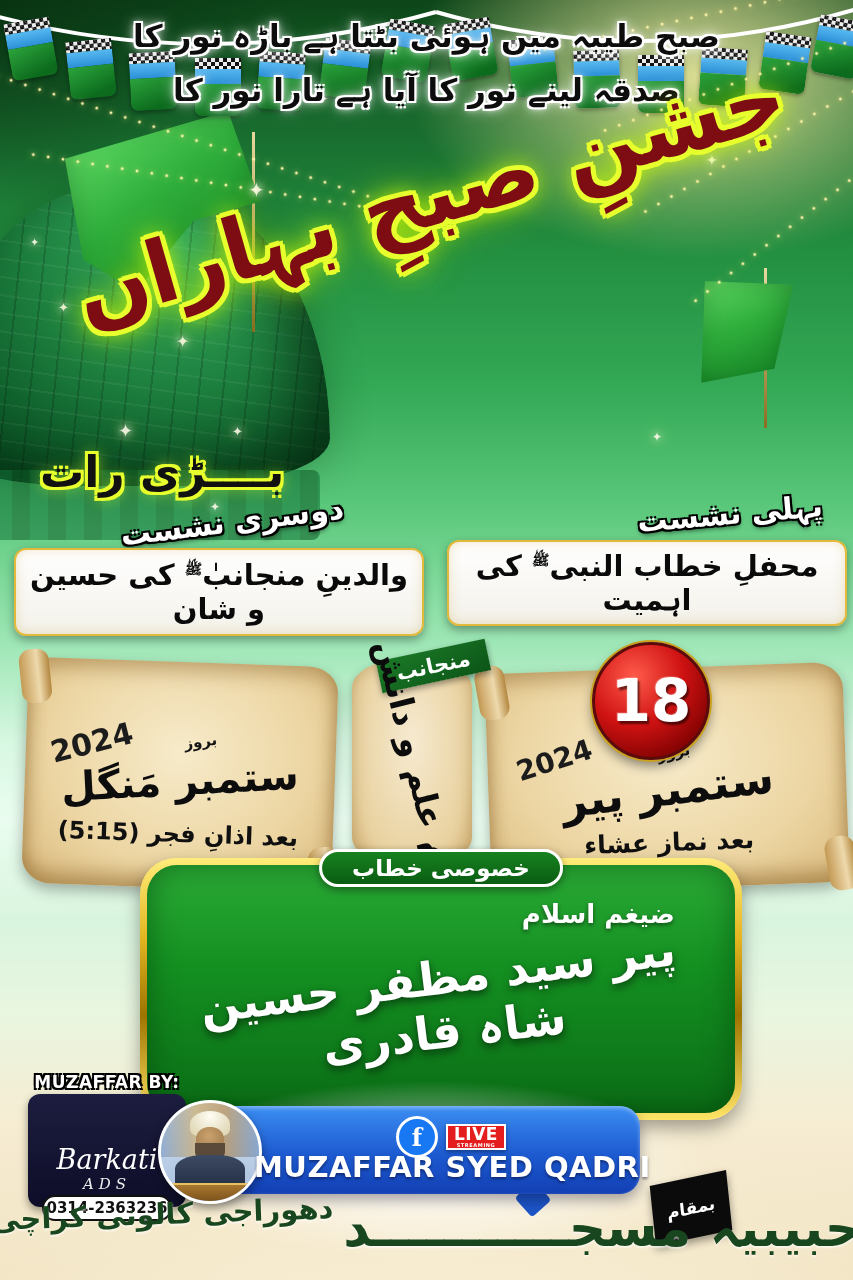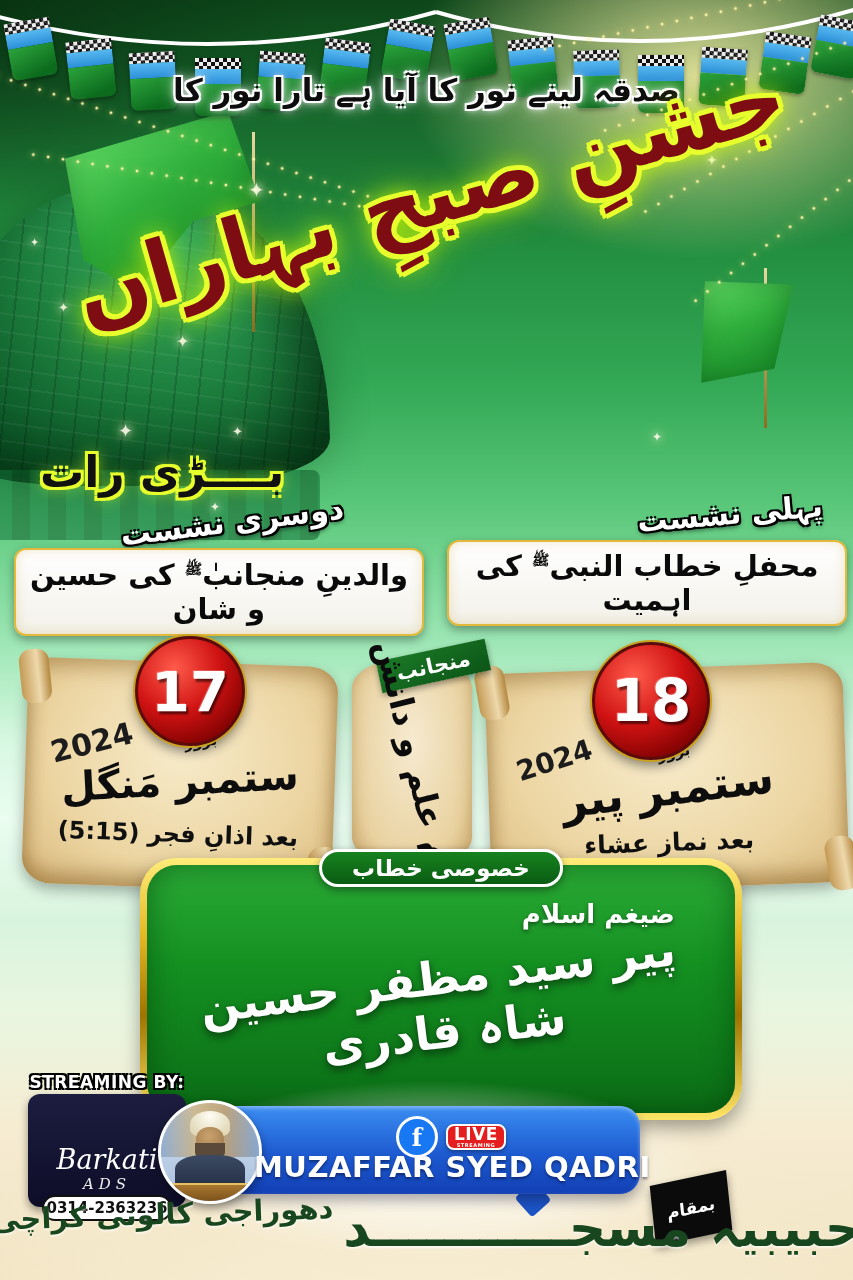--- a/index.html
+++ b/index.html
@@ -103,21 +103,21 @@
     background:linear-gradient(180deg,#d9e6f2 0%,#c2d4ea 40%,#a8bfdc 100%);box-shadow:0 4px 10px rgba(0,0,0,.4);}
   .ph-backdrop{position:absolute;left:0;top:0;width:100%;height:55%;background:linear-gradient(90deg,#7f9fc9 0%,#caa96a 35%,#b3894e 65%,#6f94c4 100%);opacity:.7;}
   .ph-cap{position:absolute;left:29px;top:8px;width:40px;height:26px;border-radius:50% 50% 30% 30%;background:radial-gradient(circle at 50% 20%,#fffdf4,#d9cfa8);}
   .ph-face{position:absolute;left:35px;top:24px;width:28px;height:26px;border-radius:46%;background:radial-gradient(circle at 45% 35%,#caa26d,#9a744a);}
   .ph-beard{position:absolute;left:34px;top:40px;width:30px;height:18px;border-radius:0 0 50% 50%;background:#5b4a3a;}
   .ph-body{position:absolute;left:14px;top:52px;width:70px;height:34px;border-radius:40% 40% 0 0;background:linear-gradient(180deg,#3c4a63,#232e44);}
   .ph-desk{position:absolute;left:0;bottom:0;width:100%;height:16px;background:linear-gradient(180deg,#a9772f,#7d531c);border-top:2px solid #e7c063;}
   .fb-row{position:absolute;left:84px;top:10px;right:10px;display:flex;align-items:center;justify-content:center;gap:8px;}
   .fb-circle{width:36px;height:36px;border-radius:50%;background:#1877f2;border:3px solid #fff;display:flex;align-items:center;justify-content:center;
     color:#fff;font-weight:bold;font-size:24px;font-family:"DejaVu Serif",serif;}
-  .live-badge{background:#e41e1e;border:2px solid #fff;border-radius:8px;padding:0 6px;text-align:center;line-height:1;box-shadow:0 2px 4px rgba(0,0,0,.35);}
+  .live-badge{background:#e41e1e;border:2px solid #fff;border-radius:0;padding:0 6px;text-align:center;line-height:1;box-shadow:0 2px 4px rgba(0,0,0,.35);}
   .live-word{color:#fff;font-weight:900;font-size:17px;letter-spacing:.5px;}
   .streaming-word{color:#fff;font-weight:bold;font-size:5px;letter-spacing:.6px;}
   .live-line1{color:#fff;font-weight:800;font-size:27px;letter-spacing:.5px;text-shadow:0 2px 3px rgba(0,0,20,.45);}
   .live-line2{position:absolute;left:66px;right:6px;top:44px;text-align:center;color:#fff;font-weight:800;font-size:29px;letter-spacing:.5px;
     text-shadow:0 2px 3px rgba(0,0,20,.45);white-space:nowrap;}
   .venue-badge{left:652px;top:1178px;width:78px;height:60px;background:#0b0b0b;transform:rotate(-12deg) skewX(-6deg);
     display:flex;align-items:center;justify-content:center;color:#fff;font-weight:bold;font-size:17px;box-shadow:0 4px 8px rgba(0,0,0,.4);}
   .venue-row{left:6px;right:6px;top:1198px;display:flex;flex-direction:row;align-items:center;justify-content:center;gap:10px;color:#17461f;}
   .venue-masjid{font-size:52px;font-weight:900;white-space:nowrap;text-shadow:0 2px 2px rgba(255,255,255,.6);}
   .venue-address{font-size:29px;font-weight:bold;transform:translateY(-14px) rotate(-2deg);white-space:nowrap;text-shadow:0 2px 2px rgba(255,255,255,.6);}
@@ -229,20 +229,21 @@
       <span class="abs sparkle" style="left: 706px; top: 152px; font-size: 14px;">✦</span>
       <span class="abs sparkle" style="left: 768px; top: 96px; font-size: 11px;">✦</span>
       <span class="abs sparkle" style="left: 118px; top: 420px; font-size: 18px;">✦</span>
       <span class="abs sparkle" style="left: 232px; top: 424px; font-size: 13px;">✦</span>
       <span class="abs sparkle" style="left: 96px; top: 556px; font-size: 15px;">✦</span>
       <span class="abs sparkle" style="left: 652px; top: 430px; font-size: 12px;">✦</span>
       <span class="abs sparkle" style="left: 30px; top: 236px; font-size: 11px;">✦</span>
       <span class="abs sparkle" style="left: 210px; top: 500px; font-size: 12px;">✦</span>
     </div>
 
+  <div class="abs poetry rtl" style="top:18px;">صبح طیبہ میں ہوئی بٹتا ہے باڑہ نور کا</div>
   <div class="abs poetry rtl" style="top:72px;">صدقہ لینے نور کا آیا ہے تارا نور کا</div>
 
   <div class="abs main-title rtl">جشنِ صبحِ بہاراں</div>
   <div class="abs subtitle rtl">بــــڑی رات</div>
 
   <div class="abs session-label rtl" style="right:30px;top:496px;transform:rotate(-5deg);">پہلی نشست</div>
   <div class="abs session-box" style="left:447px;top:540px;width:396px;height:82px;font-size:29px;">
     <span class="rtl"><span>محفلِ خطاب النبی</span><span class="honorific">ﷺ</span> <span>کی اہمیت</span></span>
   </div>
 
@@ -258,38 +259,37 @@
     <div class="abs scroll-sub rtl" style="left:0;right:0;top:160px;text-align:center;font-size:25px;">بعد نماز عشاء</div>
   </div>
   <div class="abs day-circle" style="left:592px;top:642px;width:112px;height:112px;font-size:58px;">18</div>
 
   <div class="abs scroll" style="left:25px;top:662px;width:310px;height:226px;transform:rotate(2deg);">
     <div class="abs scroll-year" style="left:24px;top:66px;font-size:30px;">2024</div>
     <div class="abs tiny-word rtl" style="left:158px;top:70px;transform:rotate(-10deg);">بروز</div>
     <div class="abs scroll-main rtl" style="left:0;right:0;top:96px;text-align:center;font-size:40px;">ستمبر مَنگل</div>
     <div class="abs scroll-sub rtl" style="left:0;right:0;top:158px;text-align:center;font-size:24px;">بعد اذانِ فجر (5:15)</div>
   </div>
-  <div class="abs day-circle" style="left:135px;top:636px;width:104px;height:104px;font-size:56px;">17</div>
 
   <div class="abs org-scroll" style="left:352px;top:660px;width:120px;height:205px;"></div>
   <div class="abs org-label rtl" style="left:378px;top:650px;">منجانب</div>
   <div class="abs org-name rtl" style="left:300px;top:758px;width:240px;text-align:center;">بزم علم و دانش</div>
 
   <div class="abs gold-frame">
     <div class="green-panel">
       <div class="abs speech-pill rtl">خصوصی خطاب</div>
       <div class="abs speech-honorific rtl">ضیغم اسلام</div>
       <div class="abs speaker-name rtl">پیر سید مظفر حسین شاہ قادری</div>
     </div>
   </div>
 
   <div class="abs bottom-glow"></div>
 
   <div class="abs designer">
-    <div class="designer-heading">STREAMING BY:</div>
+    <div class="designer-heading">MUZAFFAR BY:</div>
     <div class="designer-box">
       <div class="designer-brand">Barkati</div>
       <div class="designer-sub">ADS</div>
     </div>
     <div class="designer-phone">0314-2363236</div>
   </div>
 
   <div class="abs blue-tail"></div>
   <div class="abs blue-bar">
     <div class="abs speaker-photo">

